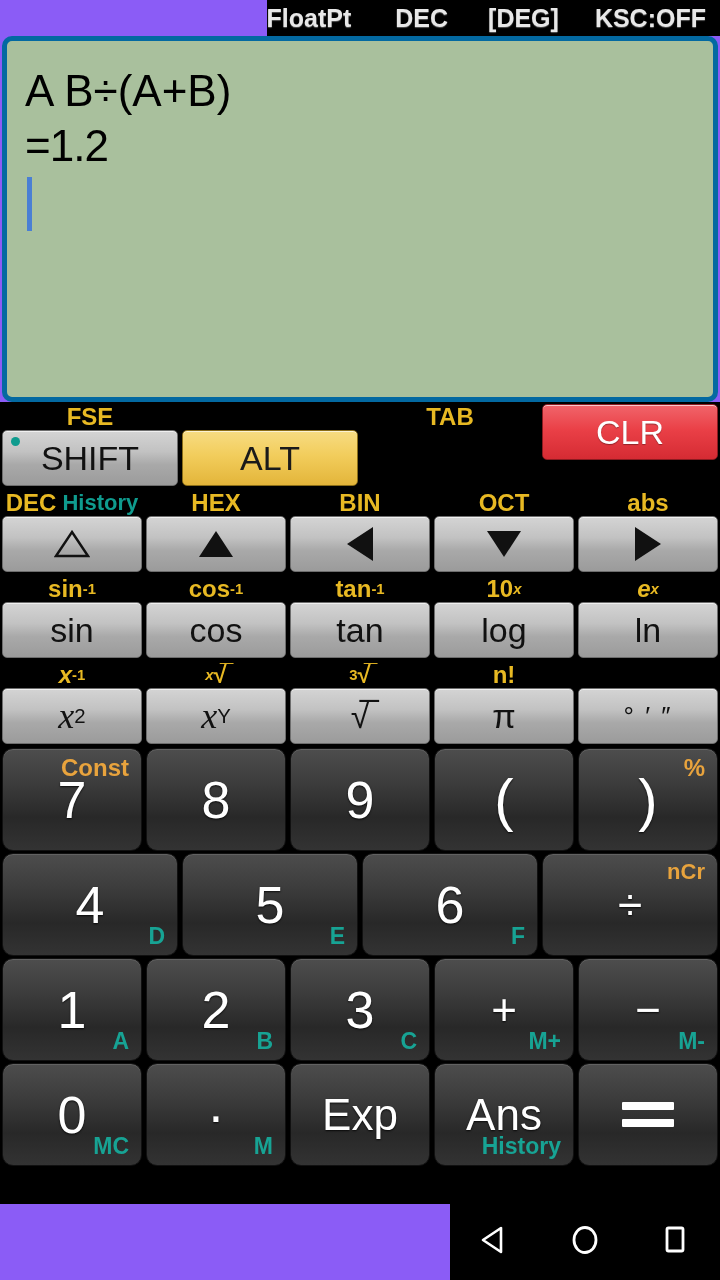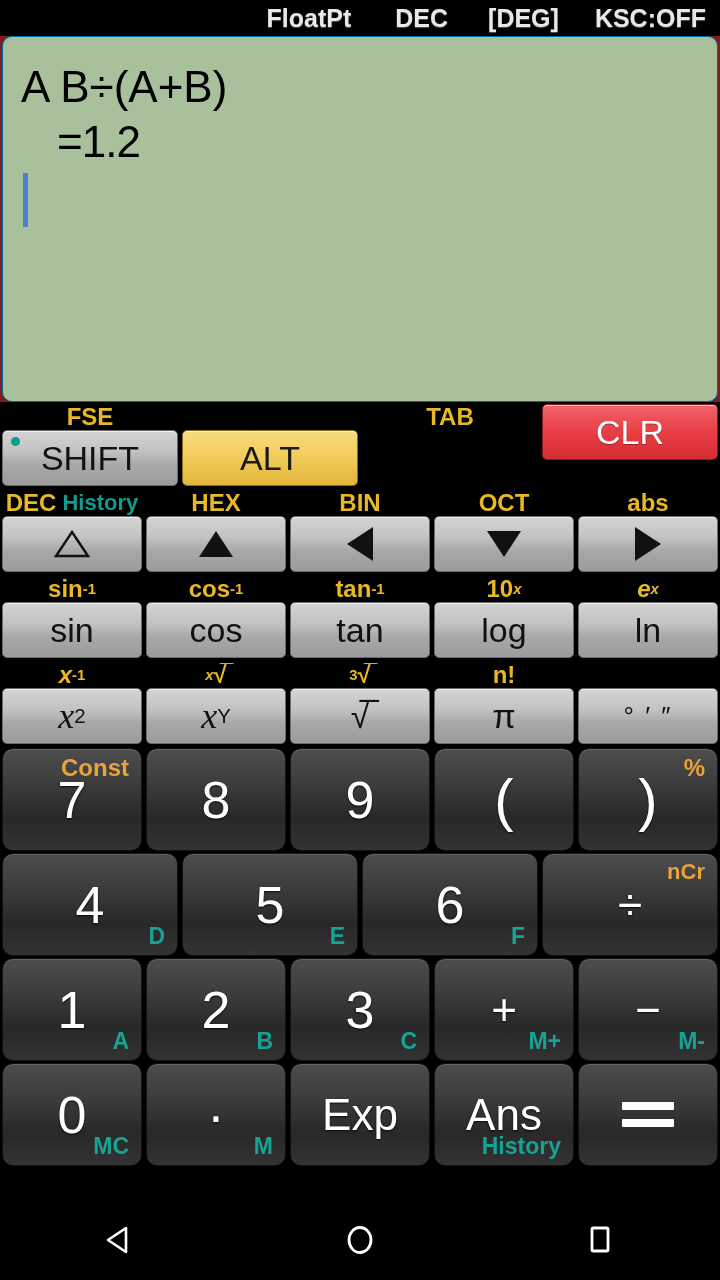--- a/index.html
+++ b/index.html
@@ -2,48 +2,48 @@
 <html><head>
 <meta charset="utf-8">
 <style>
   * { margin:0; padding:0; box-sizing:border-box; }
   html,body {
     width:720px; height:1280px;
     background:#000;
     font-family:"Liberation Sans", sans-serif;
     overflow:hidden;
   }
-  #app { width:720px; height:1280px; background:#7f1d1d; position:relative; display:flex; flex-direction:column; }
+  #app { width:720px; height:1280px; background:#8b5cf6; position:relative; display:flex; flex-direction:column;align-items:flex-end; }
 
   
   .statusbar {
     height:36px; background:#000; color:#e8e8e8;
     display:flex; align-items:center; justify-content:flex-end;
     padding-right:14px; gap:0;
   }
   .statusbar .st { font-size:25px; font-weight:bold; letter-spacing:0px;
                    text-shadow:0 1px 1px #555; }
   .st-floatpt { margin-right:44px; }
   .st-dec { margin-right:40px; }
   .st-deg { margin-right:36px; }
 
   
   .display-wrap { padding:0 2px; }
   .display {
     width:716px; height:366px;
     background:#a9c09d;
     border-radius:10px;
-    border:1px solid #0369a1;
+    border:5px solid #0369a1;
     position:relative;
     padding:22px 18px 0 18px;
     overflow:hidden;
   }
   .disp-line { color:#000; font-size:44px; line-height:1.25; letter-spacing:0px;
                white-space:pre; font-family:"Liberation Sans", sans-serif; }
-  .disp-line.result { letter-spacing:-1px;margin-left:36px; }
+  .disp-line.result { letter-spacing:-1px; }
   .caret { width:5px; height:54px; background:#4a7fd4; margin-top:4px; margin-left:2px; }
 
   
   .keypad { flex:1; display:flex; flex-direction:column; background:#000; padding-top:2px; }
 
   .krow { display:flex; width:720px; }
   .kcell { position:relative; flex:1 1 0; display:flex; flex-direction:column; align-items:stretch; }
 
   
   .flabel {

